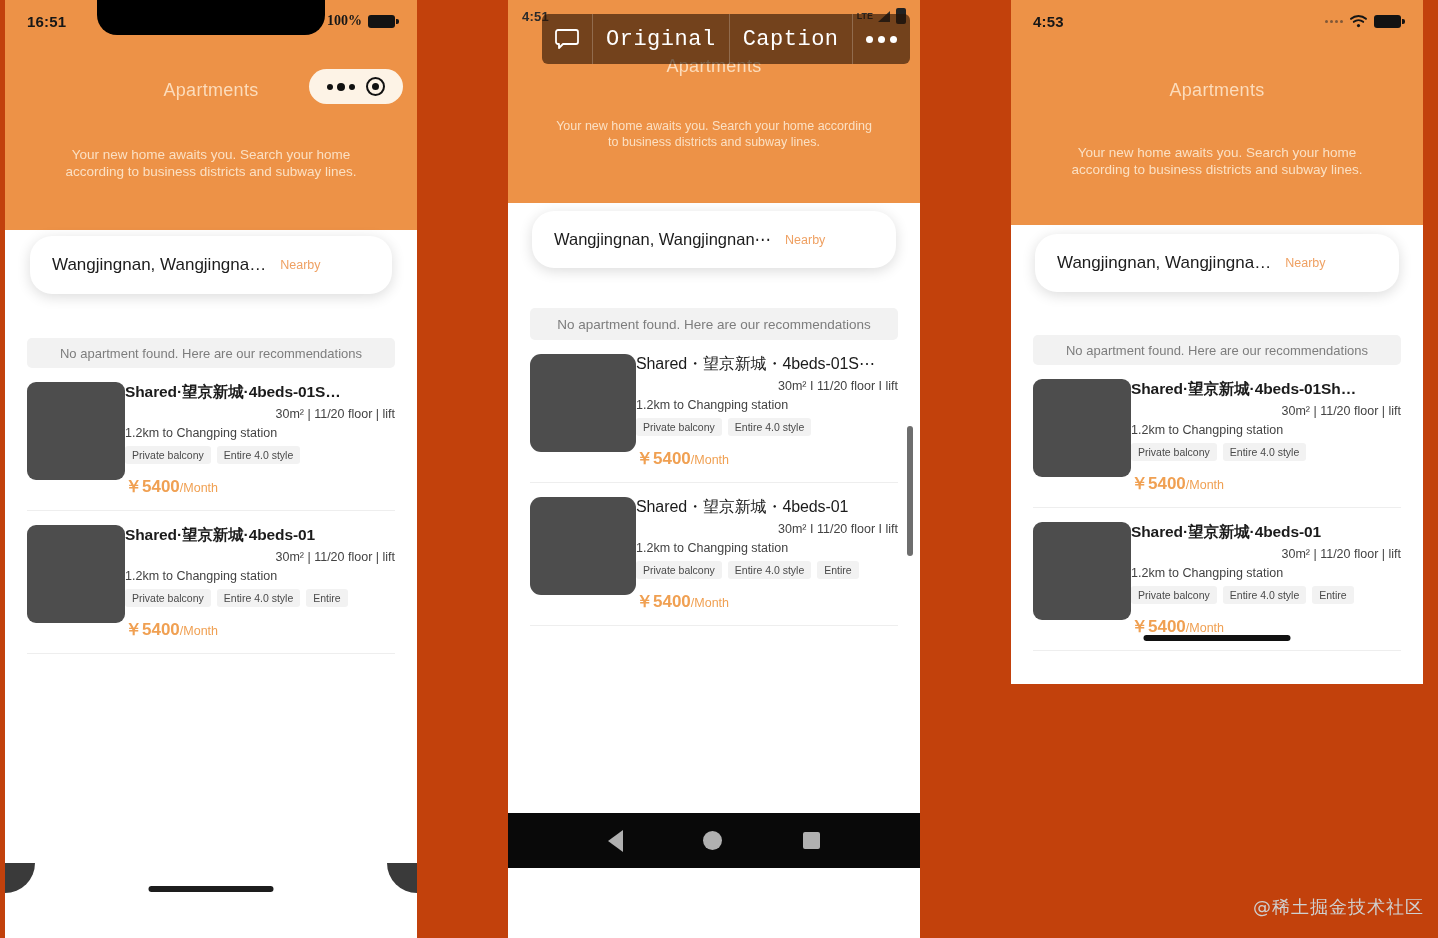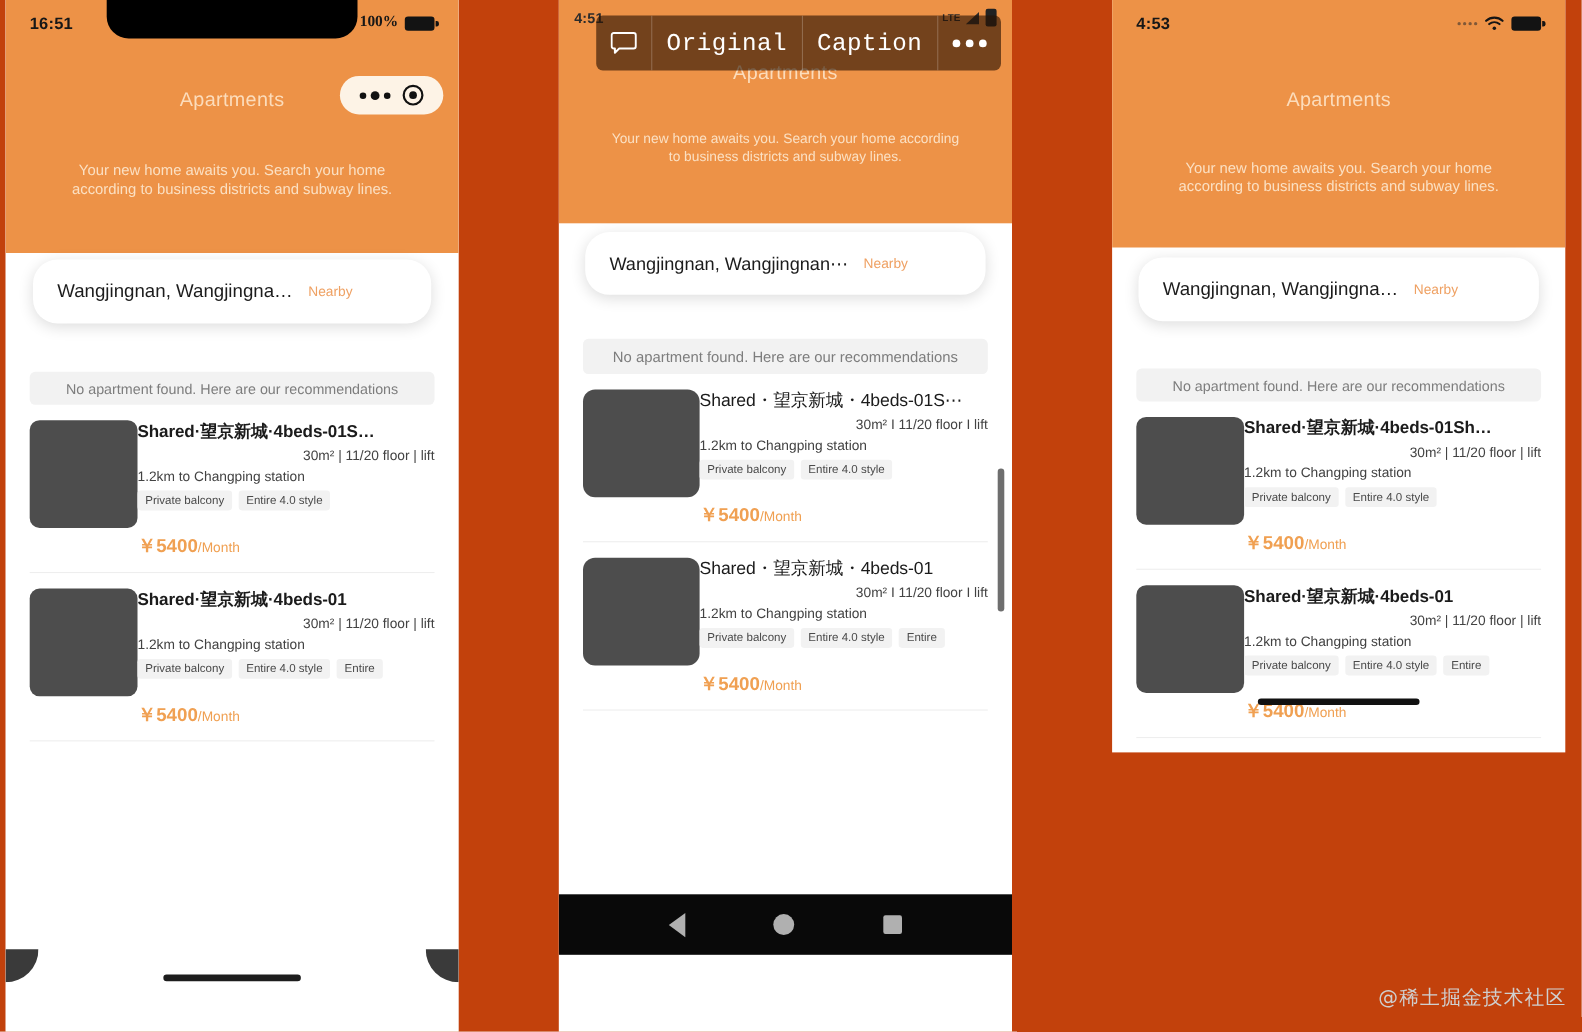--- a/index.html
+++ b/index.html
@@ -154,21 +154,21 @@
     margin-bottom: 4px; letter-spacing: -.1px;
   }
   .c-title-2 { font-size: 16px; font-weight: 400; }
   .c-meta { font-size: 12.5px; color: #434343; margin-bottom: 5px; text-align: right; }
   .c-dist { font-size: 12.5px; color: #434343; margin-bottom: 6px; }
   .tags { display: flex; gap: 6px; flex-wrap: nowrap; }
   .tag {
     background: #f2f2f2; color: #4a4a4a; font-size: 10.5px;
     padding: 3px 7px; border-radius: 3px; white-space: nowrap;
   }
-  .price { margin-top: 21px; font-size: 13px; color: #f0a052; }
+  .price { margin-top: 11px; font-size: 13px; color: #f0a052; }
   .price b { font-size: 17px; font-weight: 700; }
   .price .per { font-size: 12.5px; }
 
   .scroll-ind {
     position: absolute; right: 7px; top: 86px;
     width: 6px; height: 130px; border-radius: 3px; background: #6e6e6e;
   }
 
   
   .home-indicator {

